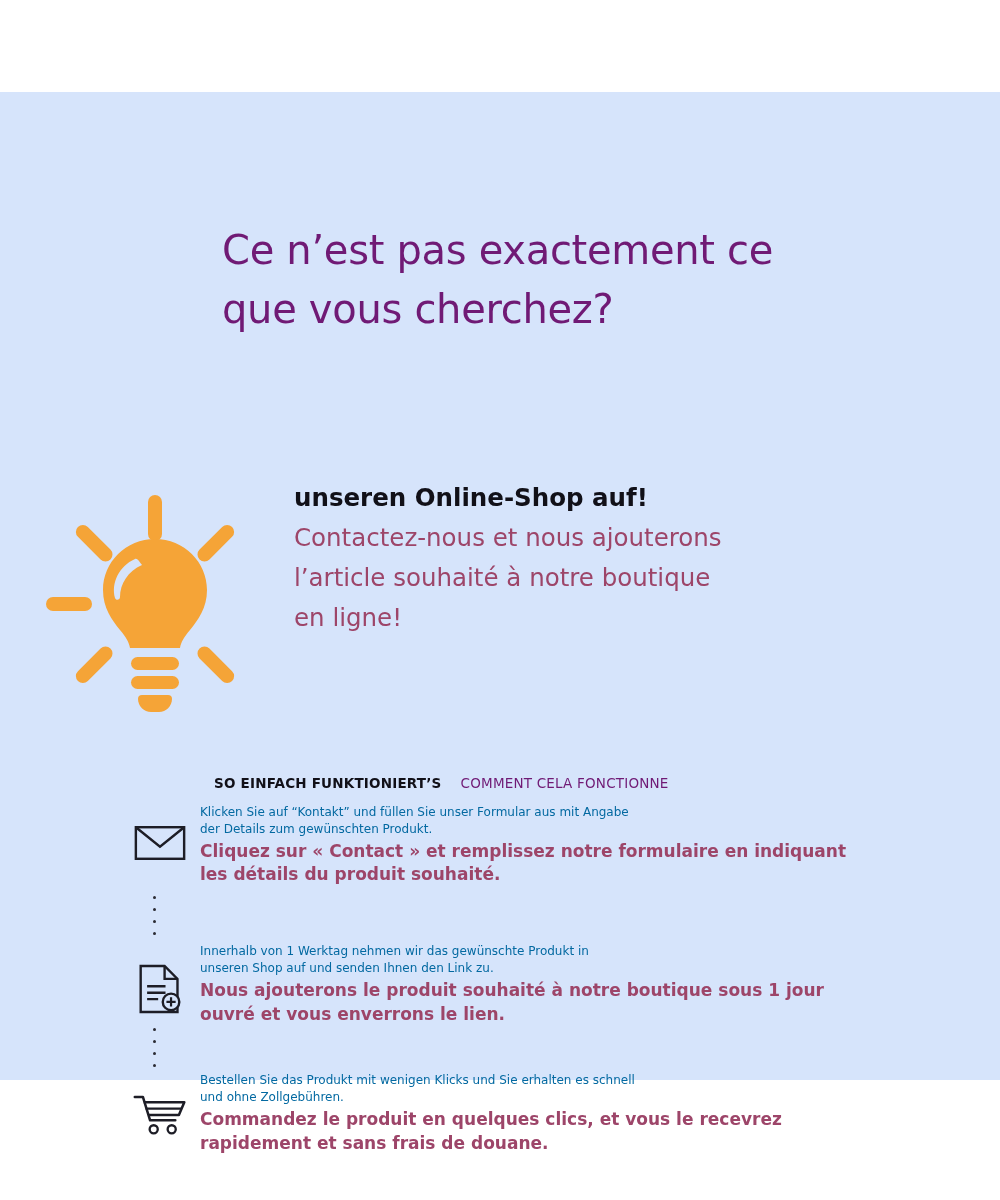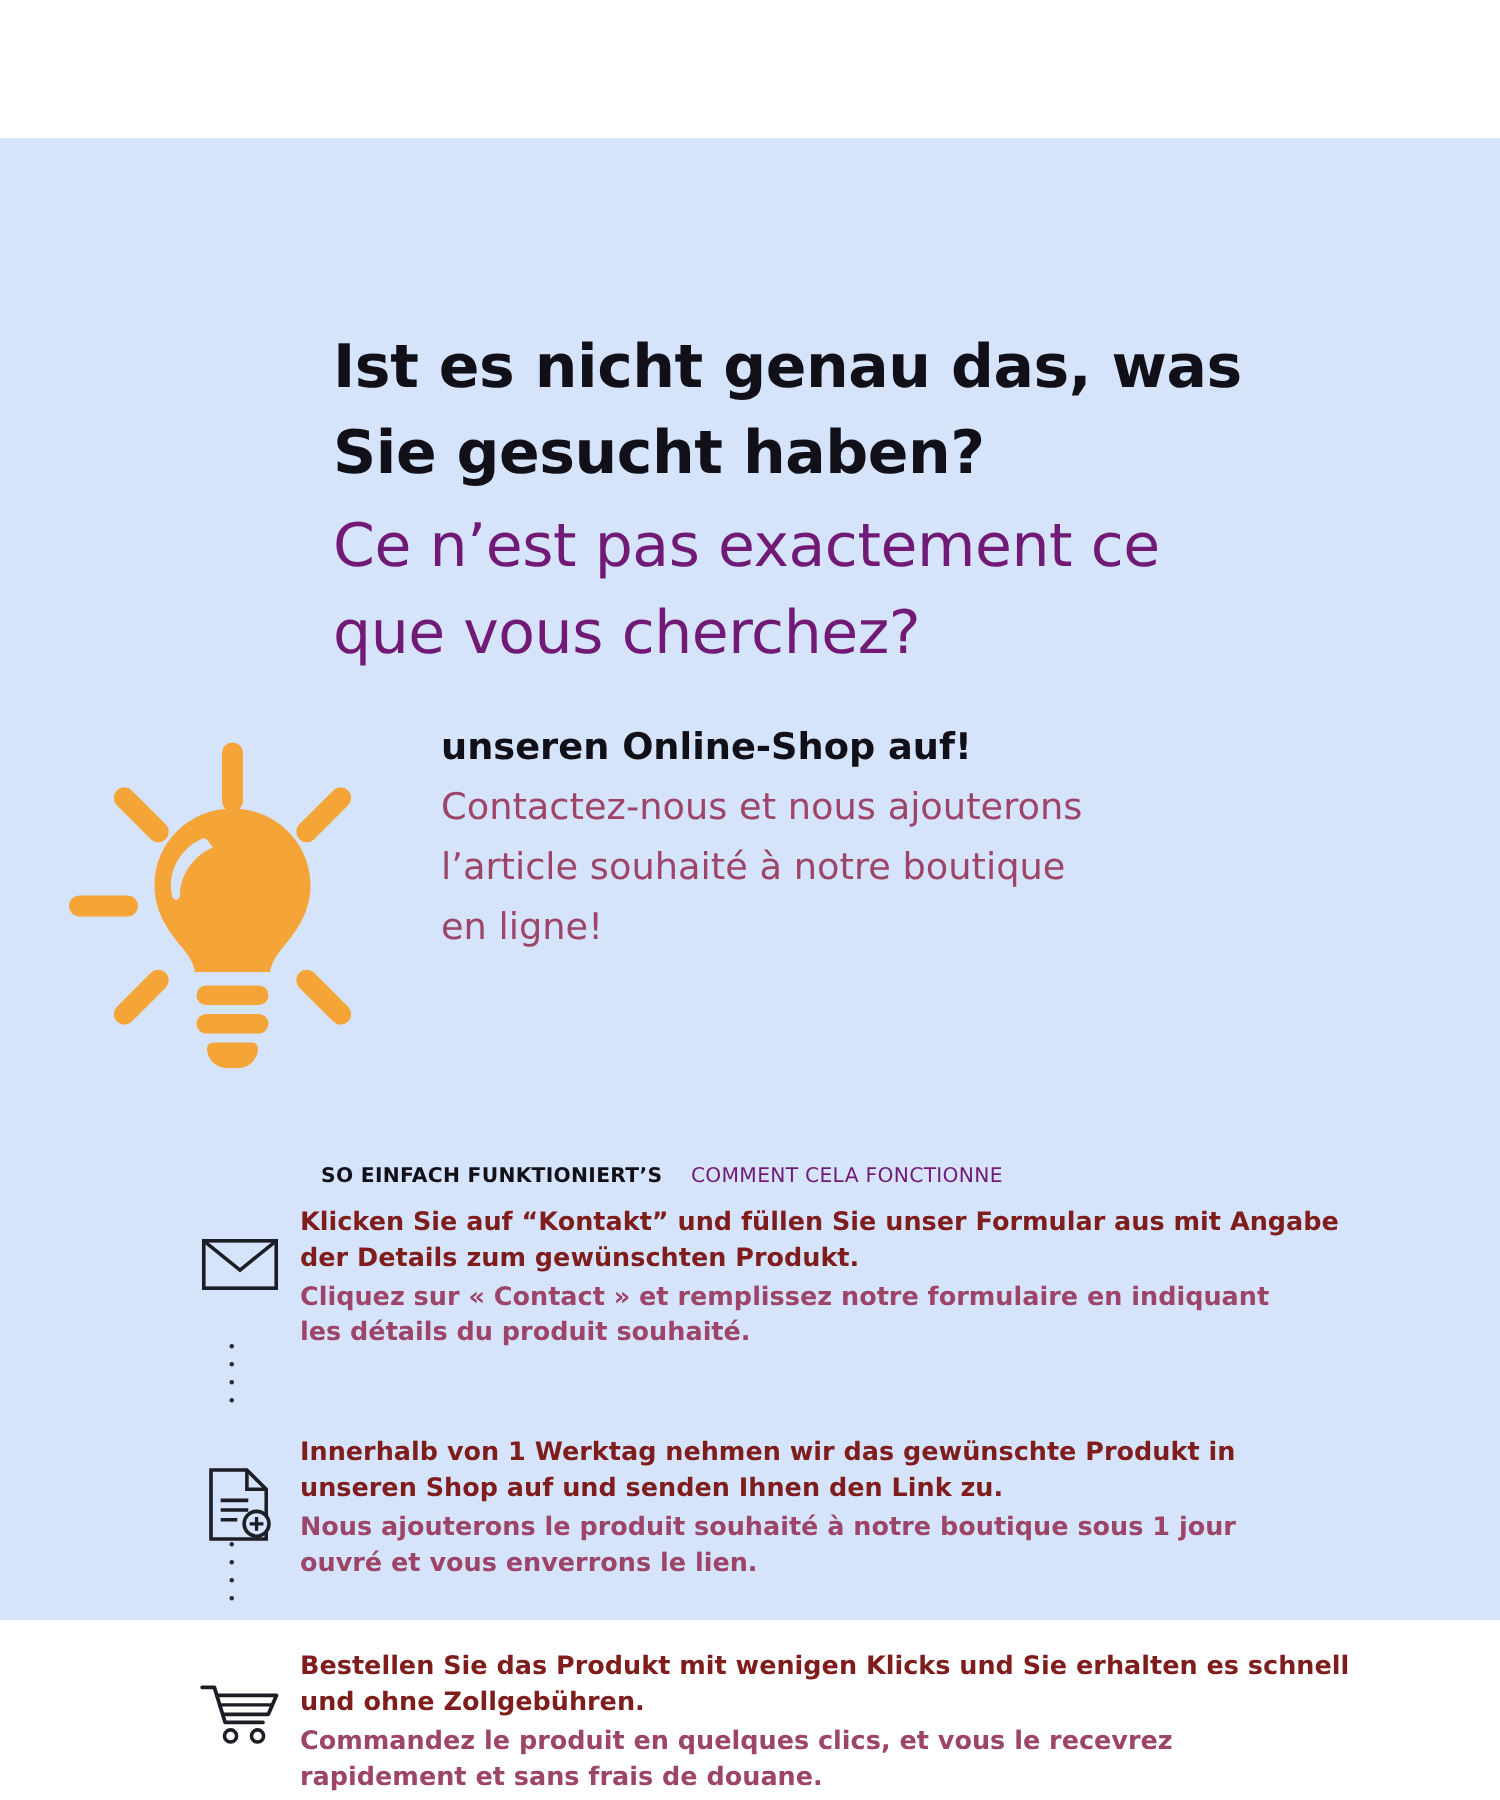--- a/index.html
+++ b/index.html
@@ -118,23 +118,23 @@
     margin-left: 120px;
     display: flex;
     justify-content: center;
     padding-top: 24px;
   }
   .step-body {
     width: 712px;
     padding-top: 4px;
   }
   .step-body .de {
-    color: #7f1d1d;
-    font-size: 17px;
-    font-weight: 700;
+    color: #0369a1;
+    font-size: 12px;
+    font-weight: 400;
     line-height: 1.40;
   }
   .step-body .fr {
     color: #9d4569;
     font-size: 17px;
     font-weight: 700;
     line-height: 1.40;
     margin-top: 2px;
   }
 
@@ -156,24 +156,20 @@
   }
   .dots.d1 { top: 96px; }
   .dots.d2 { top: 228px; }
 </style>
 </head>
 <body>
 
 <div class="banner">
 
   <div class="headline">
-    <div class="de">
-      <div>Ist es nicht genau das, was</div>
-      <div>Sie gesucht haben?</div>
-    </div>
     <div class="fr">
       <div>Ce n’est pas exactement ce</div>
       <div>que vous cherchez?</div>
     </div>
   </div>
 
   <div class="intro-row">
 
     <div class="bulb">
       <svg viewBox="0 0 232 232" width="232" height="232" aria-hidden="true">

